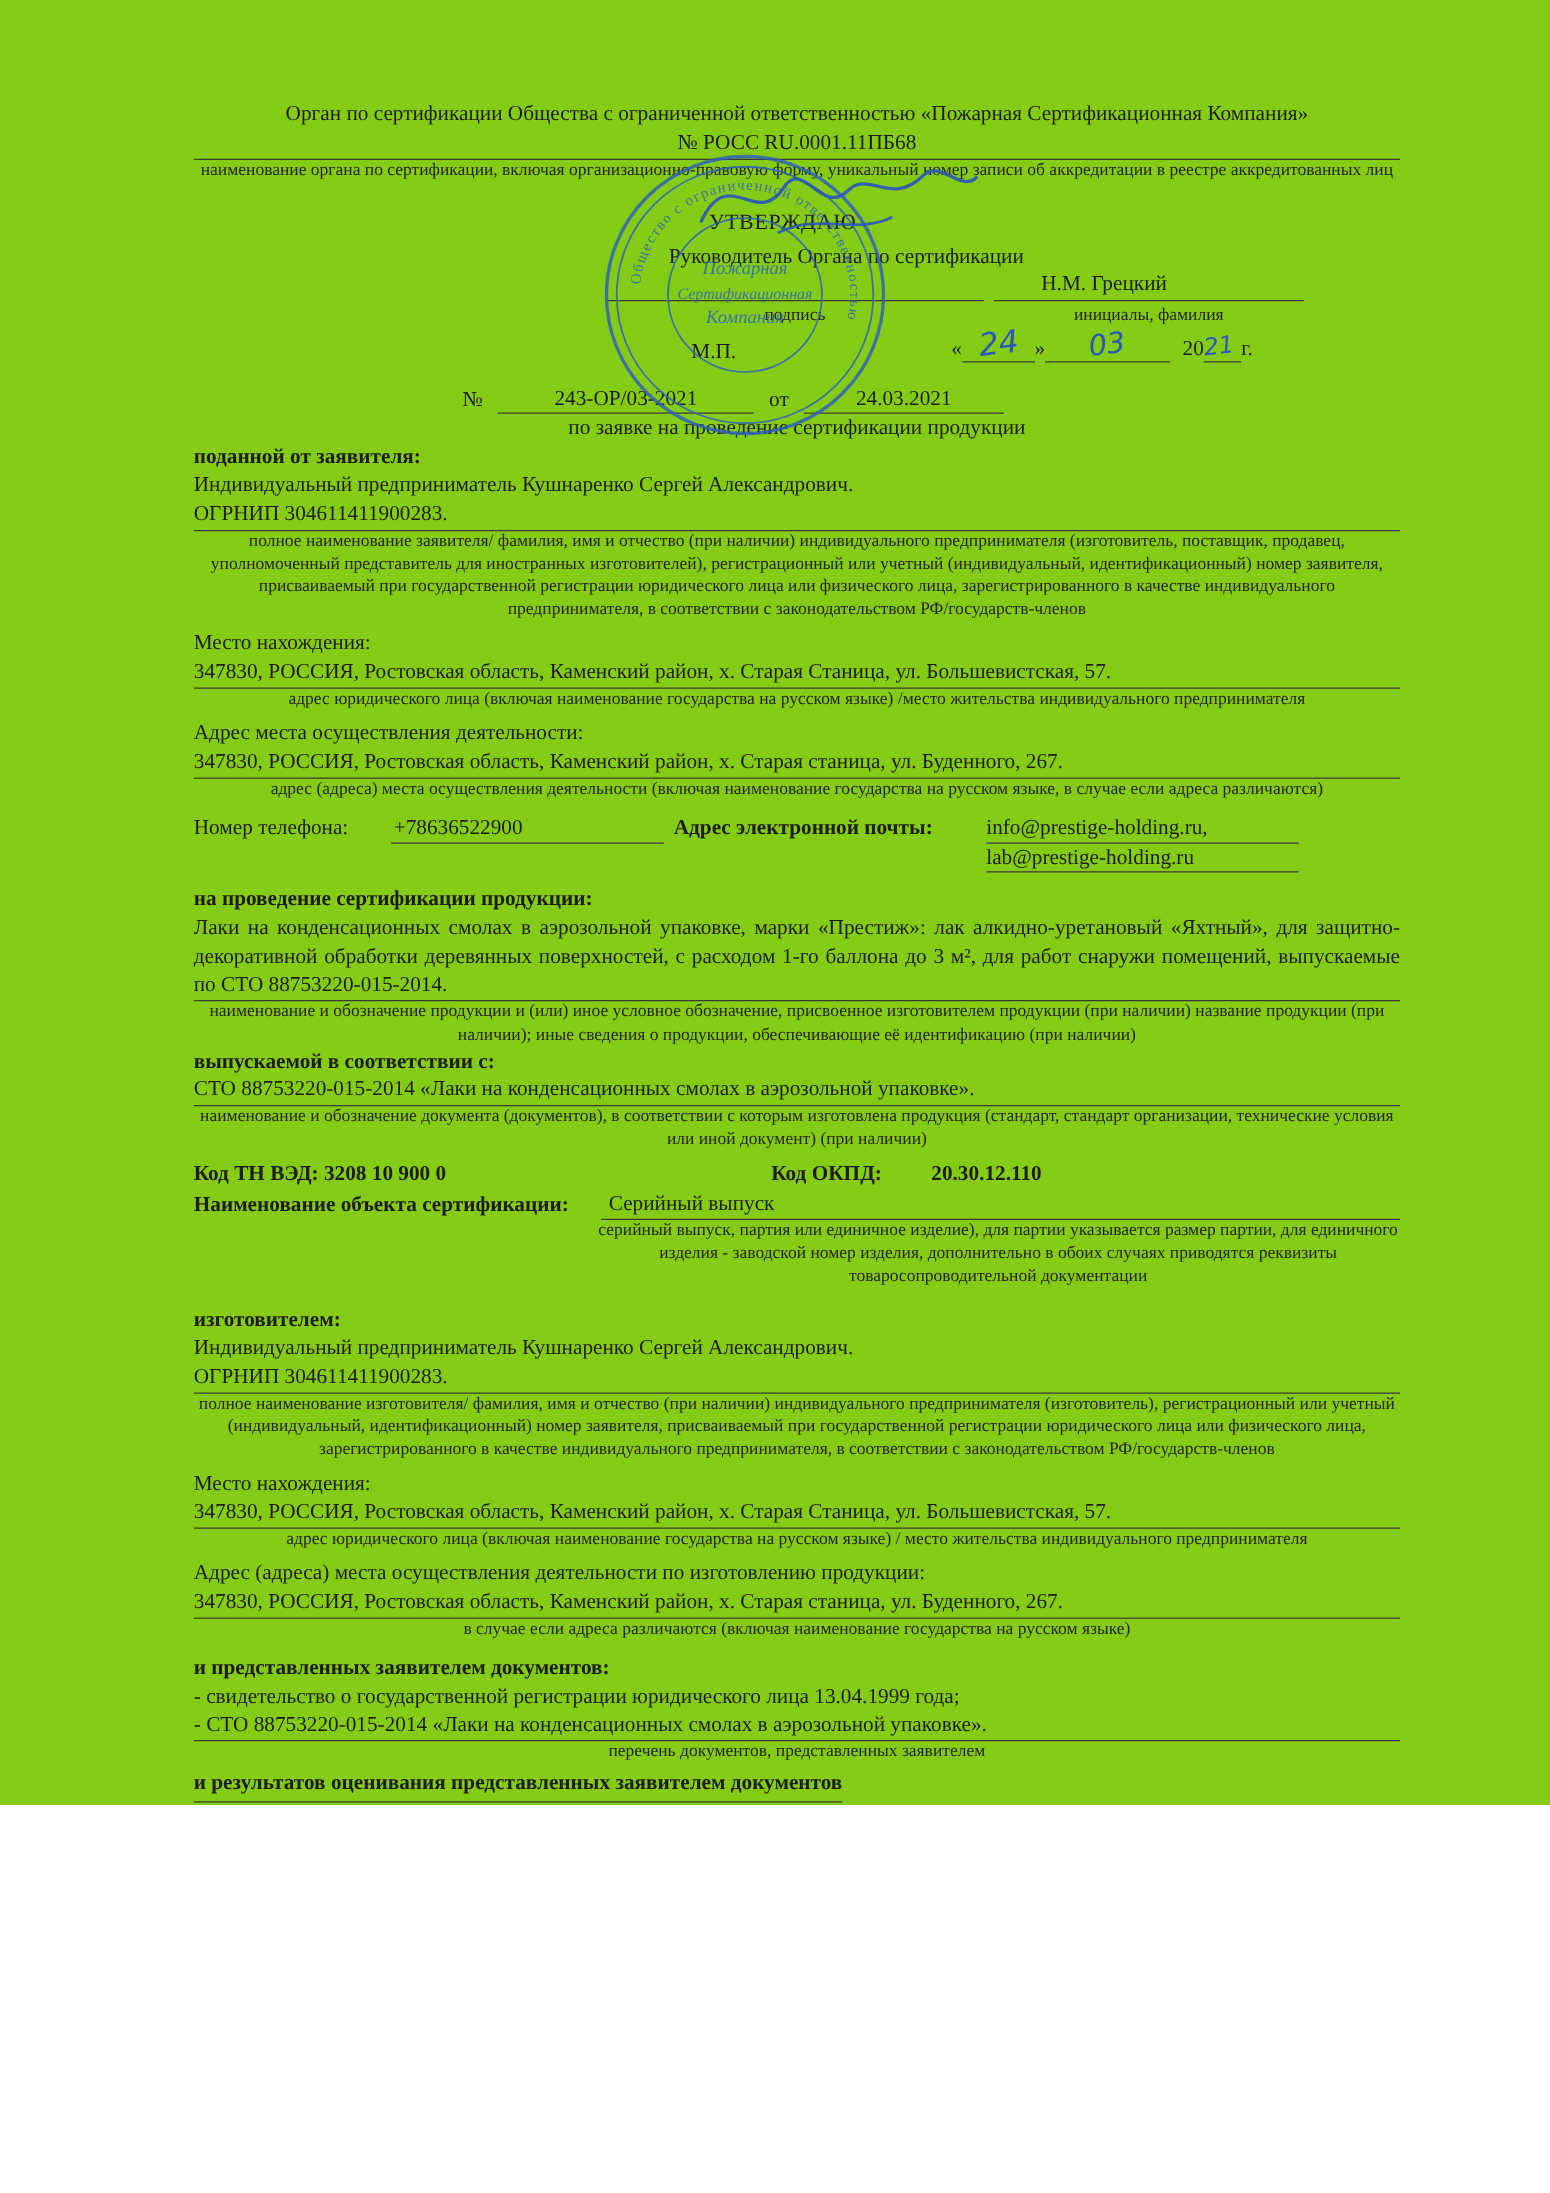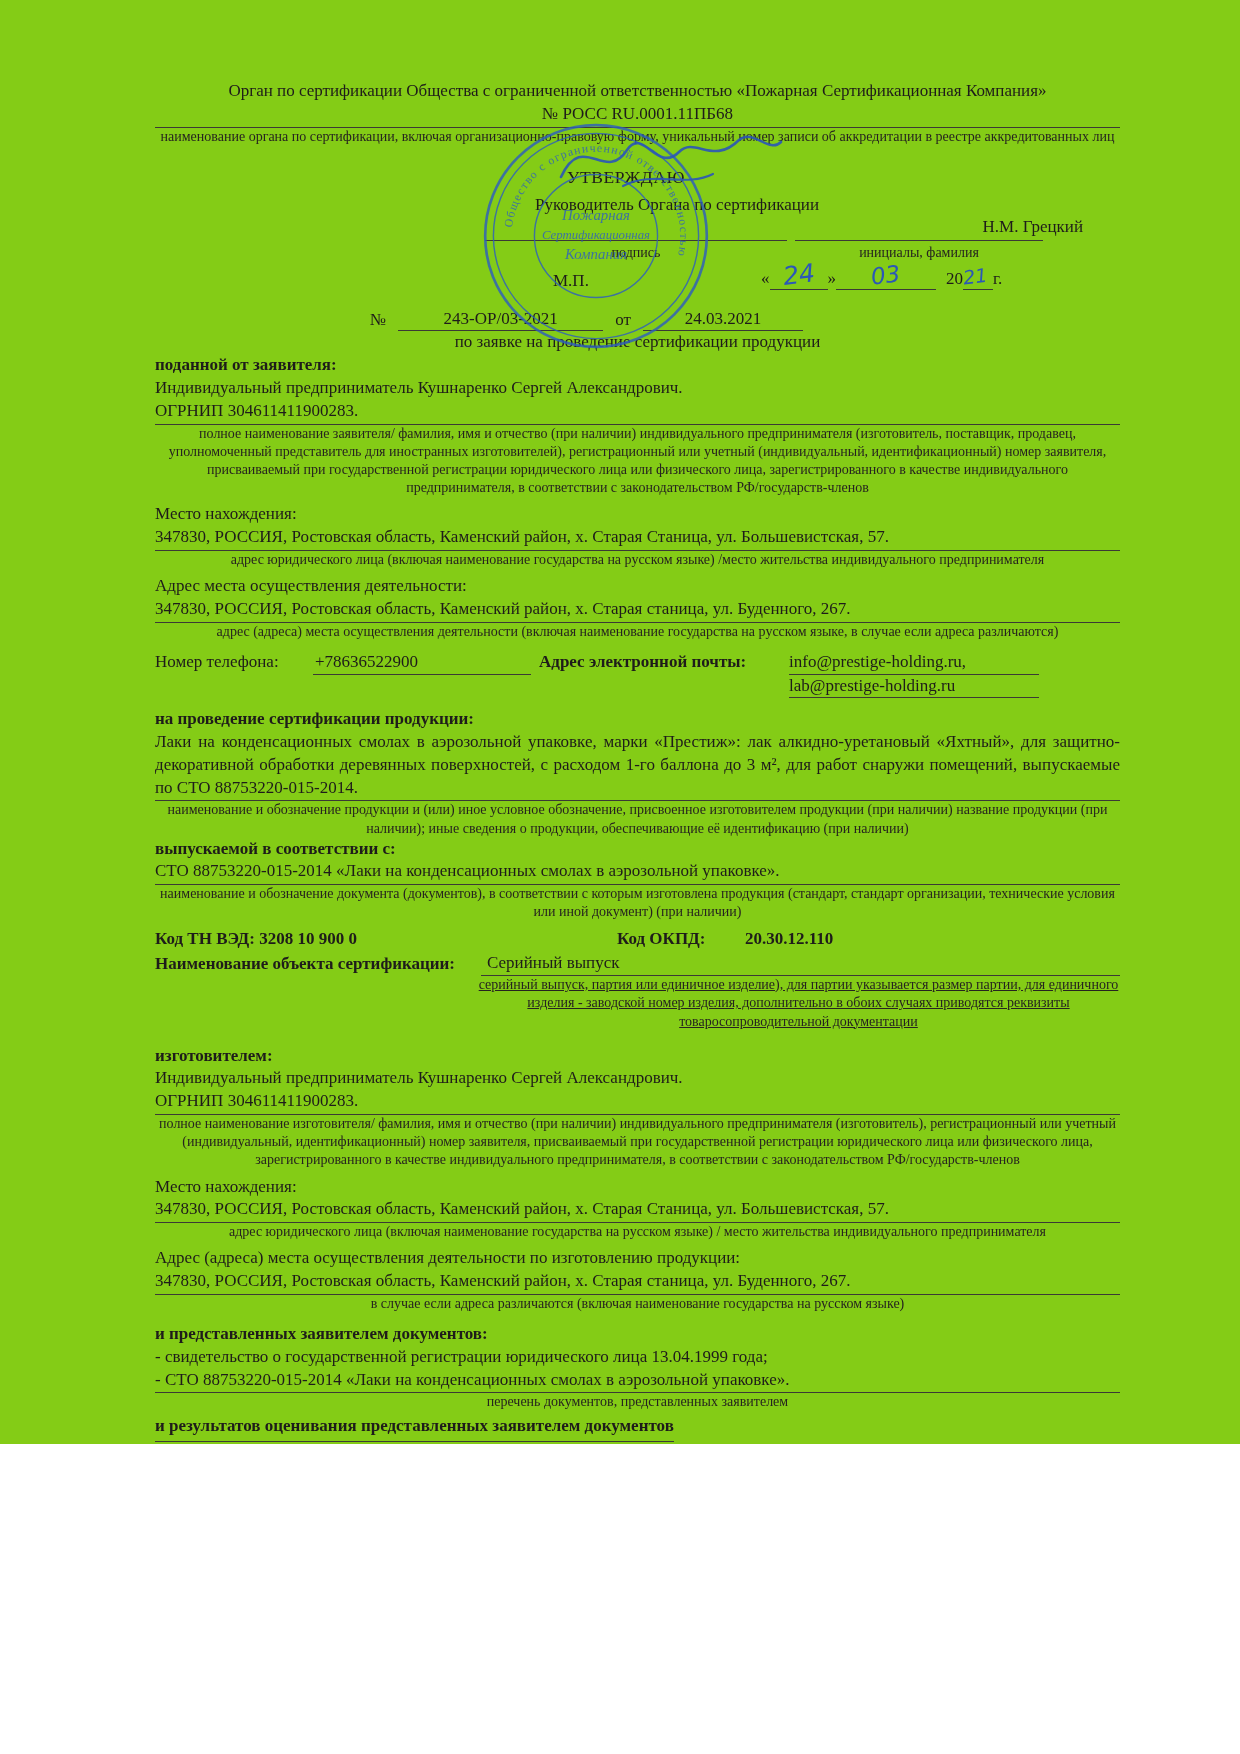--- a/index.html
+++ b/index.html
@@ -17,21 +17,21 @@
   .cap { font-size: 14px; line-height: 1.3; text-align: center; color: #26241f; }
   .botline { border-bottom: 1.6px solid #3b3a35; padding-bottom: 1px; }
   .u { text-decoration: underline; }
 
   
   .approval { position: relative; height: 146px; margin-top: 12px; }
   .ap-approve { position: absolute; left: 412px; top: 8px; font-weight: normal; font-size: 17.5px; letter-spacing: .6px; }
   .ap-head { position: absolute; left: 380px; top: 36px; width: 360px; }
   .ap-signline { position: absolute; left: 330px; top: 82px; width: 302px; border-bottom: 1.6px solid #3b3a35; }
   .ap-sign-cap { position: absolute; left: 330px; top: 86px; width: 302px; }
-  .ap-name { position: absolute; left: 678px; top: 58px; width: 250px; text-align: right; }
+  .ap-name { position: absolute; left: 678px; top: 58px; width: 250px; text-align: left; }
   .ap-nameline { position: absolute; left: 640px; top: 82px; width: 248px; border-bottom: 1.6px solid #3b3a35; }
   .ap-name-cap { position: absolute; left: 640px; top: 86px; width: 248px; }
   .ap-mp { position: absolute; left: 398px; top: 112px; }
   .ap-date { position: absolute; left: 606px; top: 104px; display: flex; align-items: flex-end; }
   .seg { border-bottom: 1.6px solid #3b3a35; display: inline-block; }
   .day-seg { width: 58px; text-align: center; }
   .month-seg { width: 100px; text-align: center; }
   .yr-seg { width: 30px; }
   .hand {
     font-family: "DejaVu Sans", sans-serif; font-style: italic; color: #2b57b8;
@@ -59,21 +59,21 @@
   .contact-row .em-vals div { border-bottom: 1.6px solid #3b3a35; }
 
   .code-row { display: flex; margin-top: 6px; }
   .code-row .tnved { flex: 0 0 462px; font-weight: bold; }
   .code-row .okpd-l { flex: 0 0 128px; font-weight: bold; }
   .code-row .okpd-v { font-weight: bold; }
 
   .obj-row { display: flex; align-items: flex-end; margin-top: 2px; }
   .obj-row .obj-l { flex: 0 0 326px; font-weight: bold; }
   .obj-row .obj-v { flex: 1 1 auto; border-bottom: 1.6px solid #3b3a35; padding-left: 6px; }
-  .obj-cap { margin-left: 322px; text-decoration: underline; }
+  .obj-cap { margin-left: 322px; }
 
   .results-lbl { font-weight: bold; display: inline-block; border-bottom: 1.6px solid #3b3a35; padding-bottom: 3px; margin-top: 4px; }
 </style>
 </head>
 <body>
 
 <div class="page">
 
   <div class="center">Орган по сертификации Общества с ограниченной ответственностью «Пожарная Сертификационная Компания»</div>
   <div class="center botline">№ РОСС RU.0001.11ПБ68</div>

